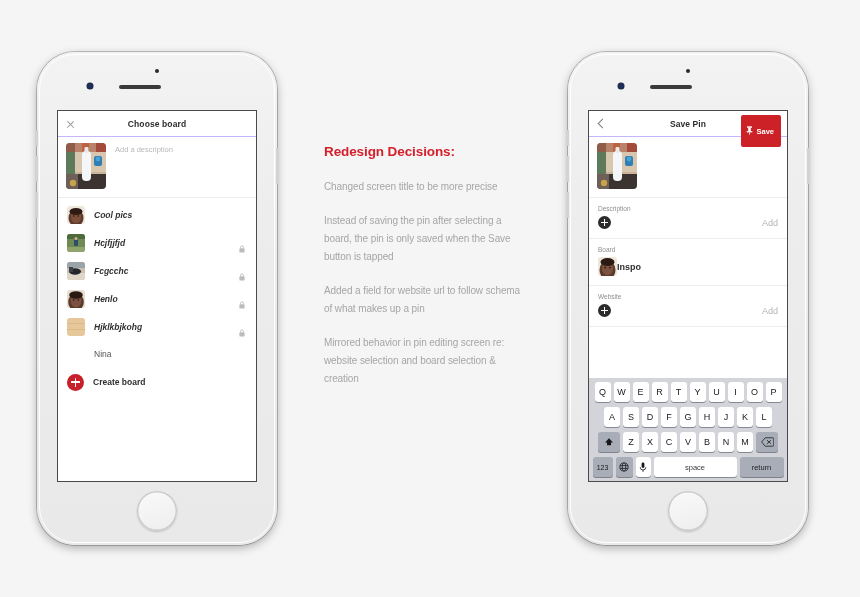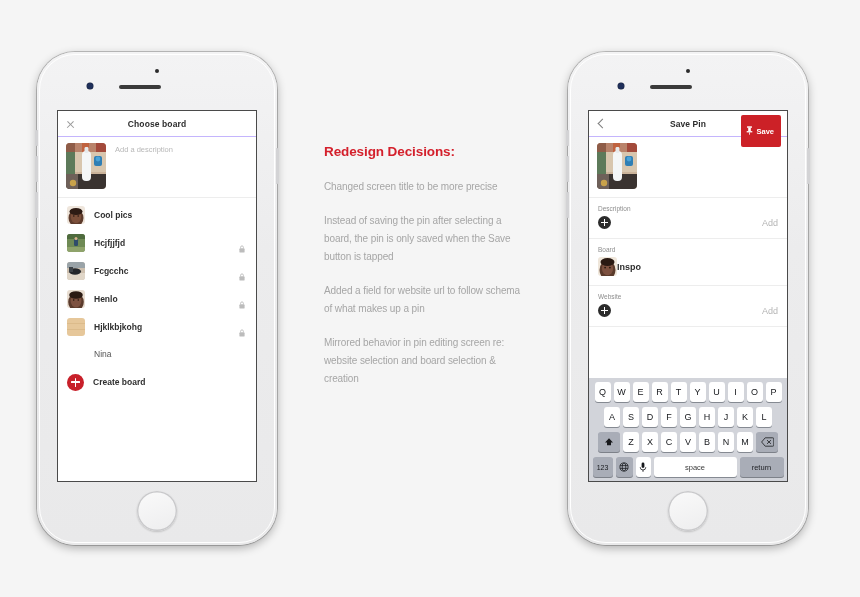--- a/index.html
+++ b/index.html
@@ -211,20 +211,21 @@
     width: 18px; height: 18px;
     border-radius: 3px;
     flex: 0 0 auto;
     overflow: hidden;
   }
   .board-name {
     margin-left: 9px;
     font-size: 8.5px;
     font-weight: bold;
     color: #2f2f2f;
+    font-style: italic;
   }
   .lock-icon {
     position: absolute;
     right: 11px;
     top: 50%;
     margin-top: -4px;
   }
   .section-label {
     height: 26px;
     display: flex;

